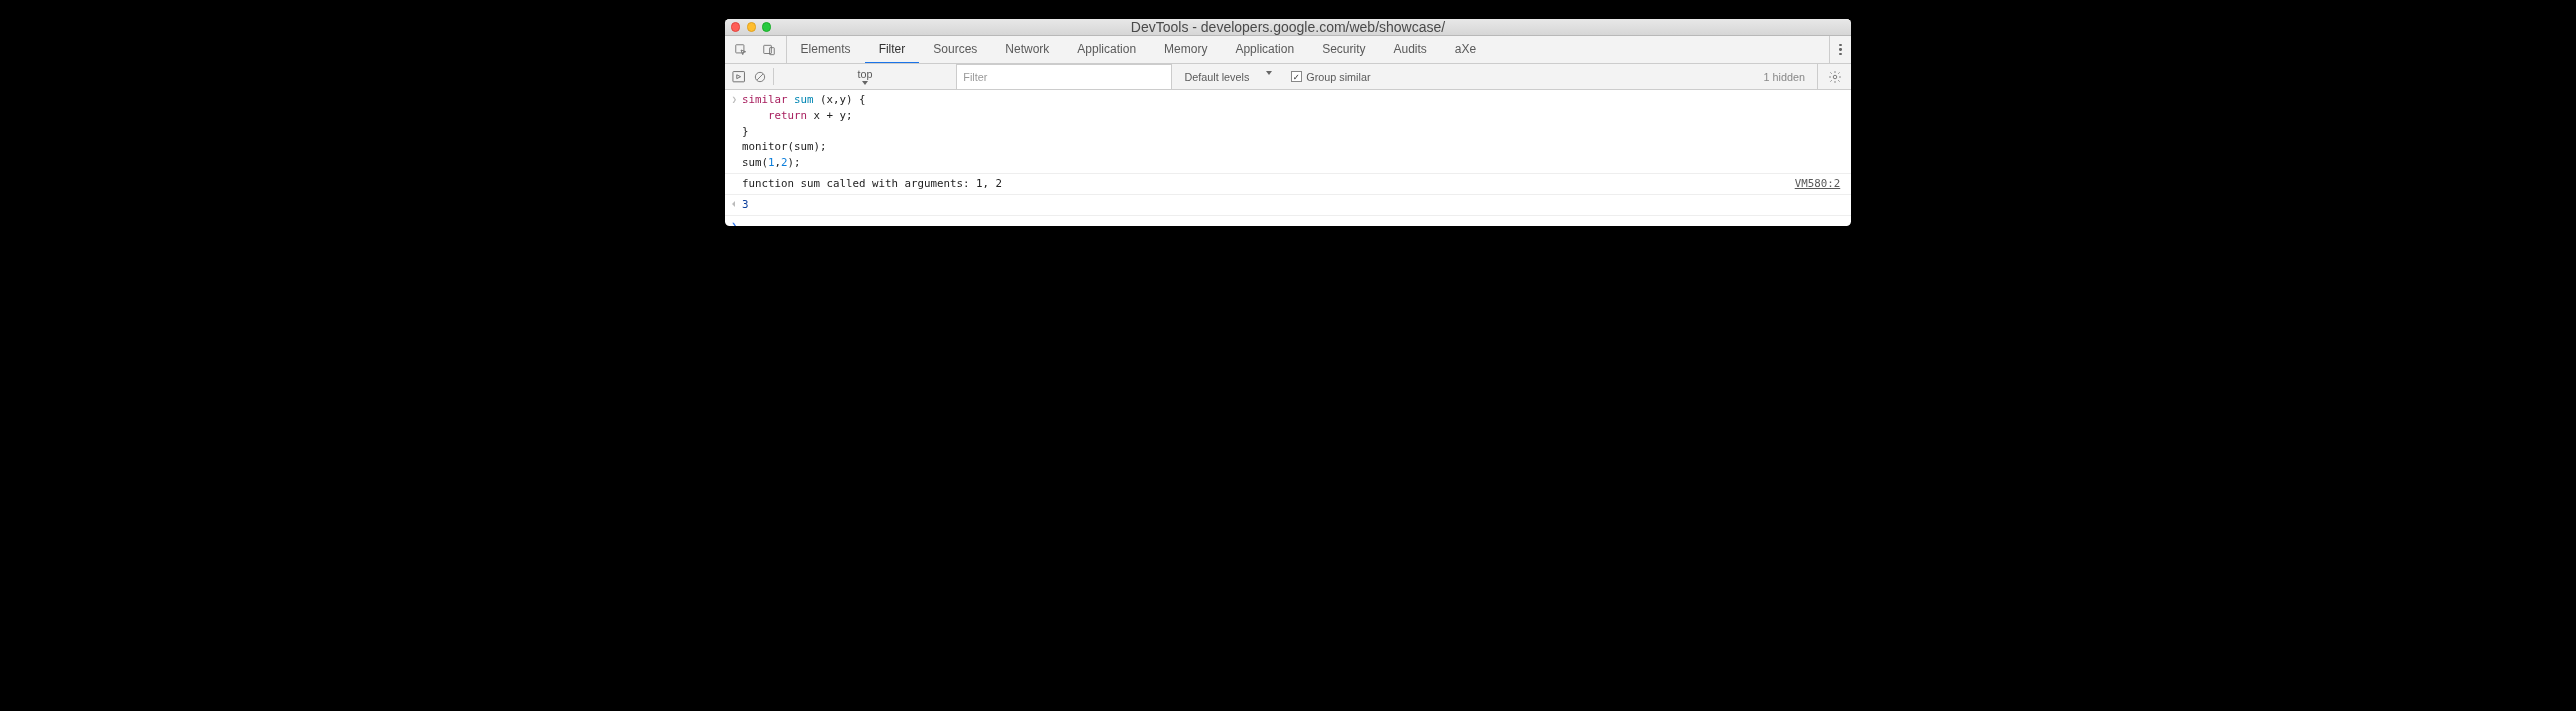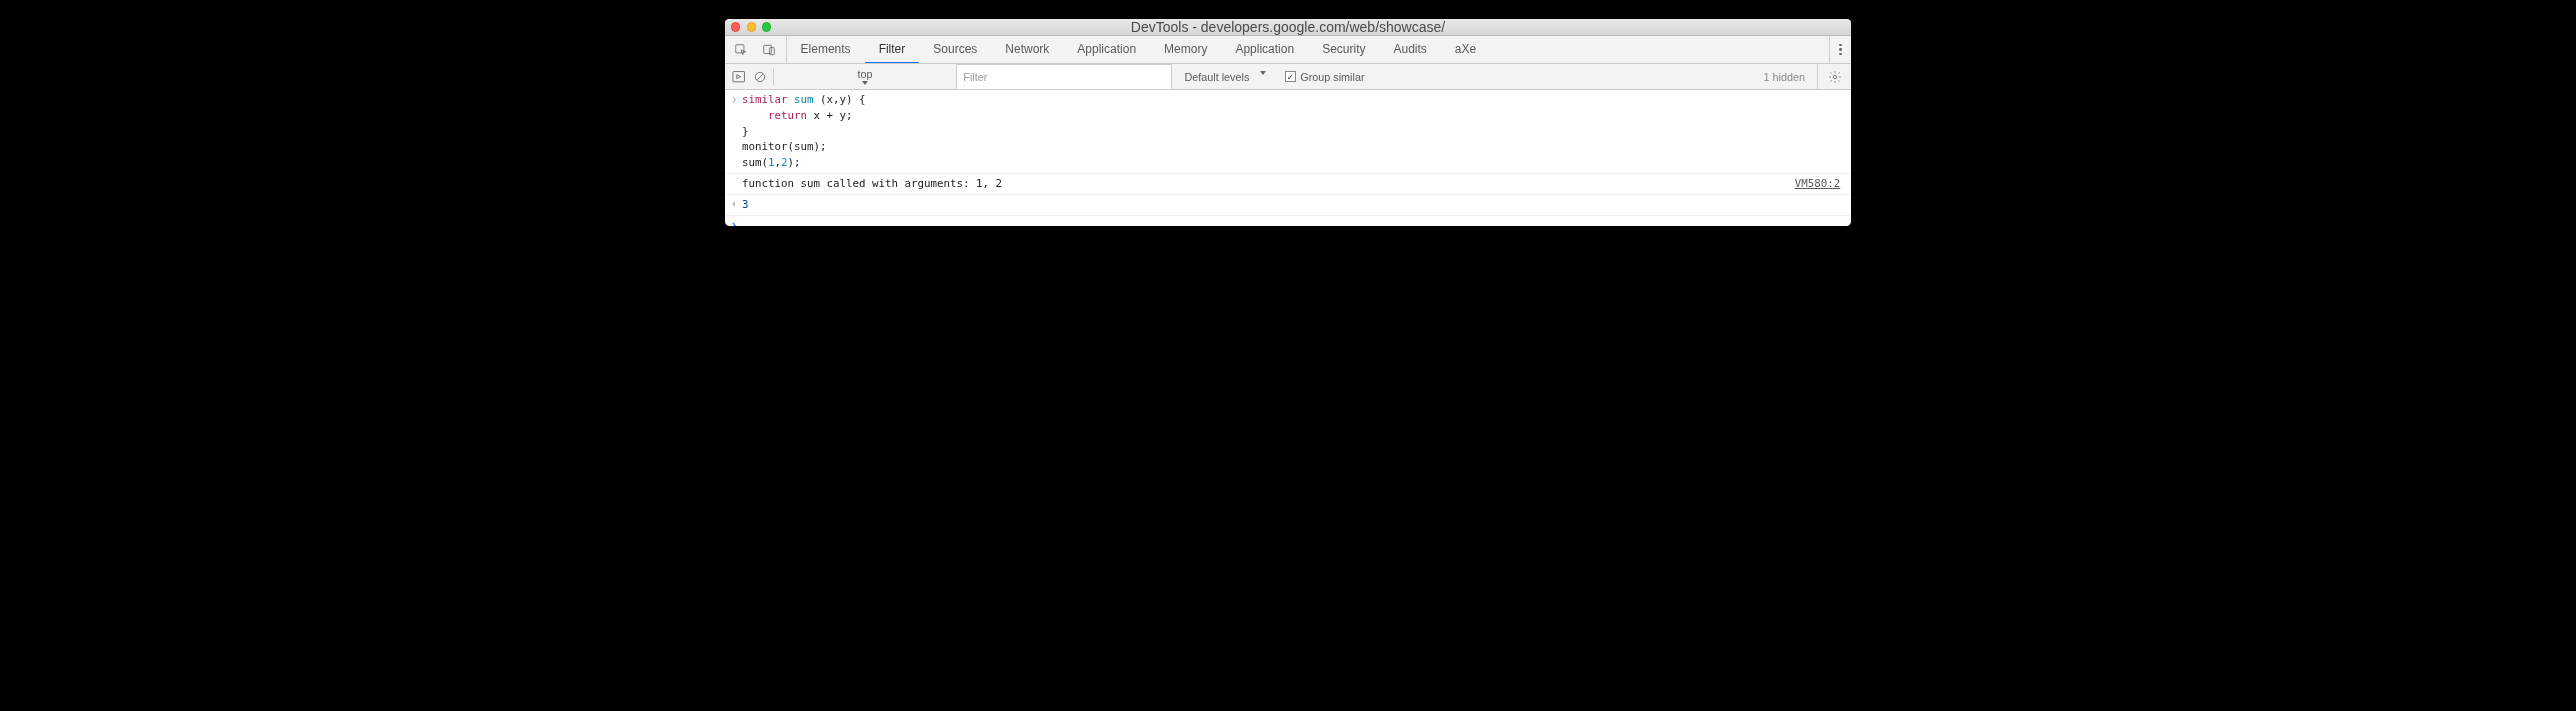--- a/index.html
+++ b/index.html
@@ -107,21 +107,21 @@
   border: 0.8px solid #ccc;
   background: #fff;
   padding: 0 6.2px;
   font-size: 10.8px;
   color: #333;
 }
 .filter-input::placeholder { color: #999; }
 .levels {
   display: flex;
   align-items: flex-start;
-  gap: 11px;
+  gap: 17px;
   cursor: pointer;
   padding: 0 6.2px;
 }
 .checkbox-wrap { display: flex; align-items: center; gap: 4.6px; padding: 0 6.2px; }
 .checkbox {
   width: 10.8px; height: 10.8px;
   border: 0.8px solid #888;
   background: #fff;
   display: flex;
   align-items: center;

